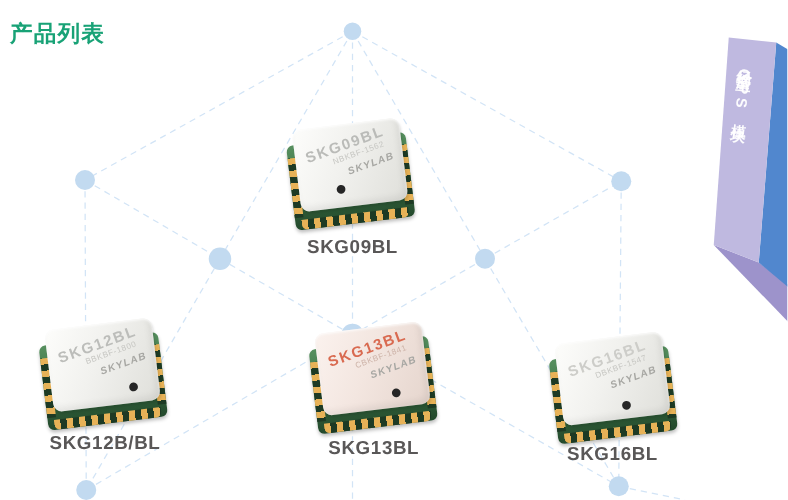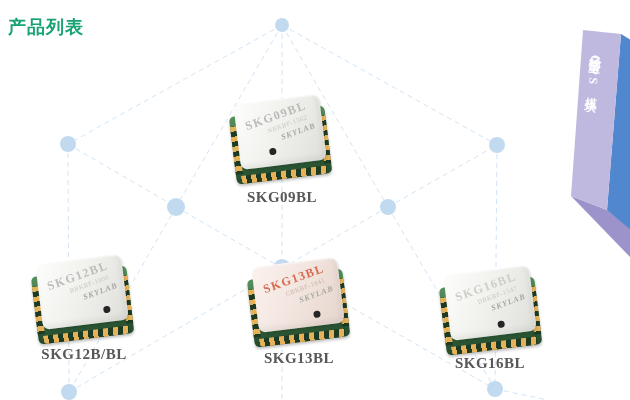--- a/index.html
+++ b/index.html
@@ -1,18 +1,18 @@
 <!DOCTYPE html>
 <html><head>
 <meta charset="utf-8">
 <style>
   html,body{margin:0;padding:0;background:#ffffff;}
   .canvas{
     position:relative;width:630px;height:400px;background:#ffffff;overflow:hidden;
-    font-family:Liberation Serif, serif;
+    font-family:Liberation Sans, sans-serif;
   }
   .page-title{
     position:absolute;left:8px;top:15px;font-size:18px;font-weight:bold;letter-spacing:1px;
   }
   .net-svg{position:absolute;left:0;top:0;}
 
   
   .module{position:absolute;width:100px;height:82px;transform:rotate(-7deg);}
   .pcb{
     position:absolute;left:2px;top:12px;width:96px;height:68px;border-radius:5px;

